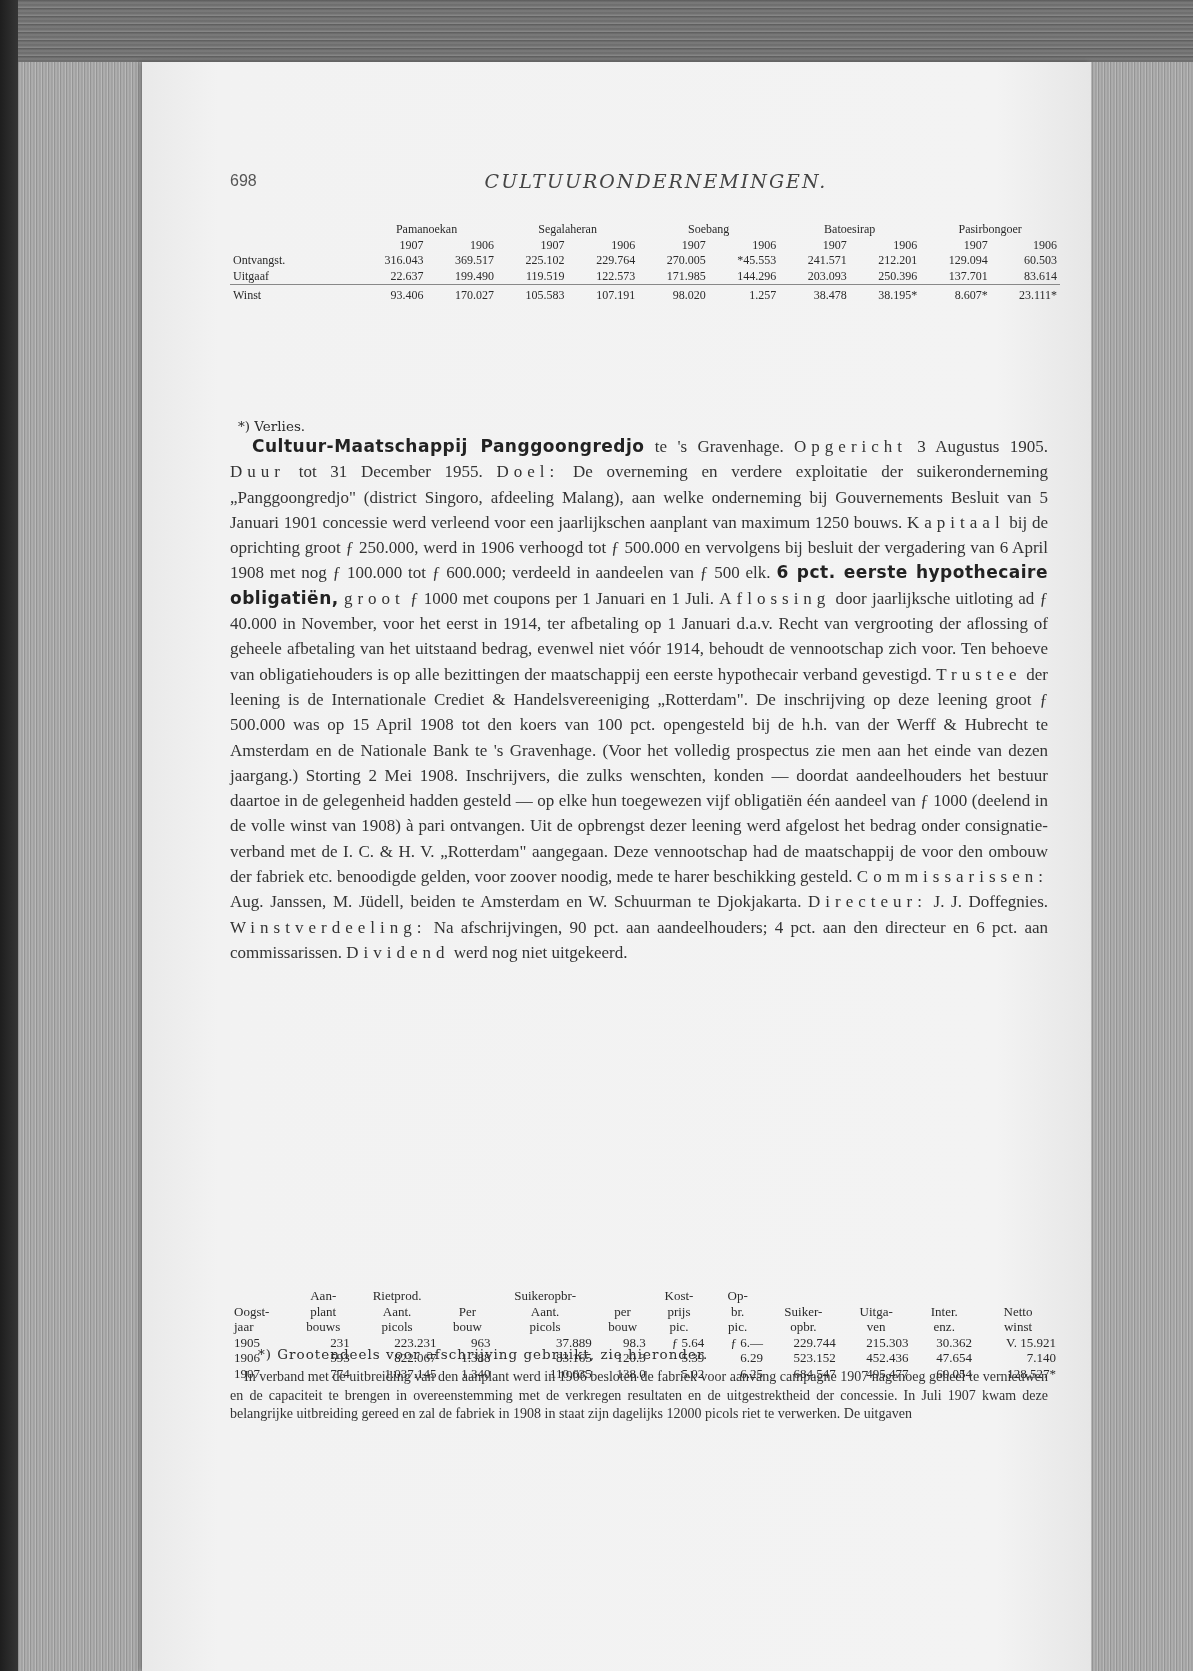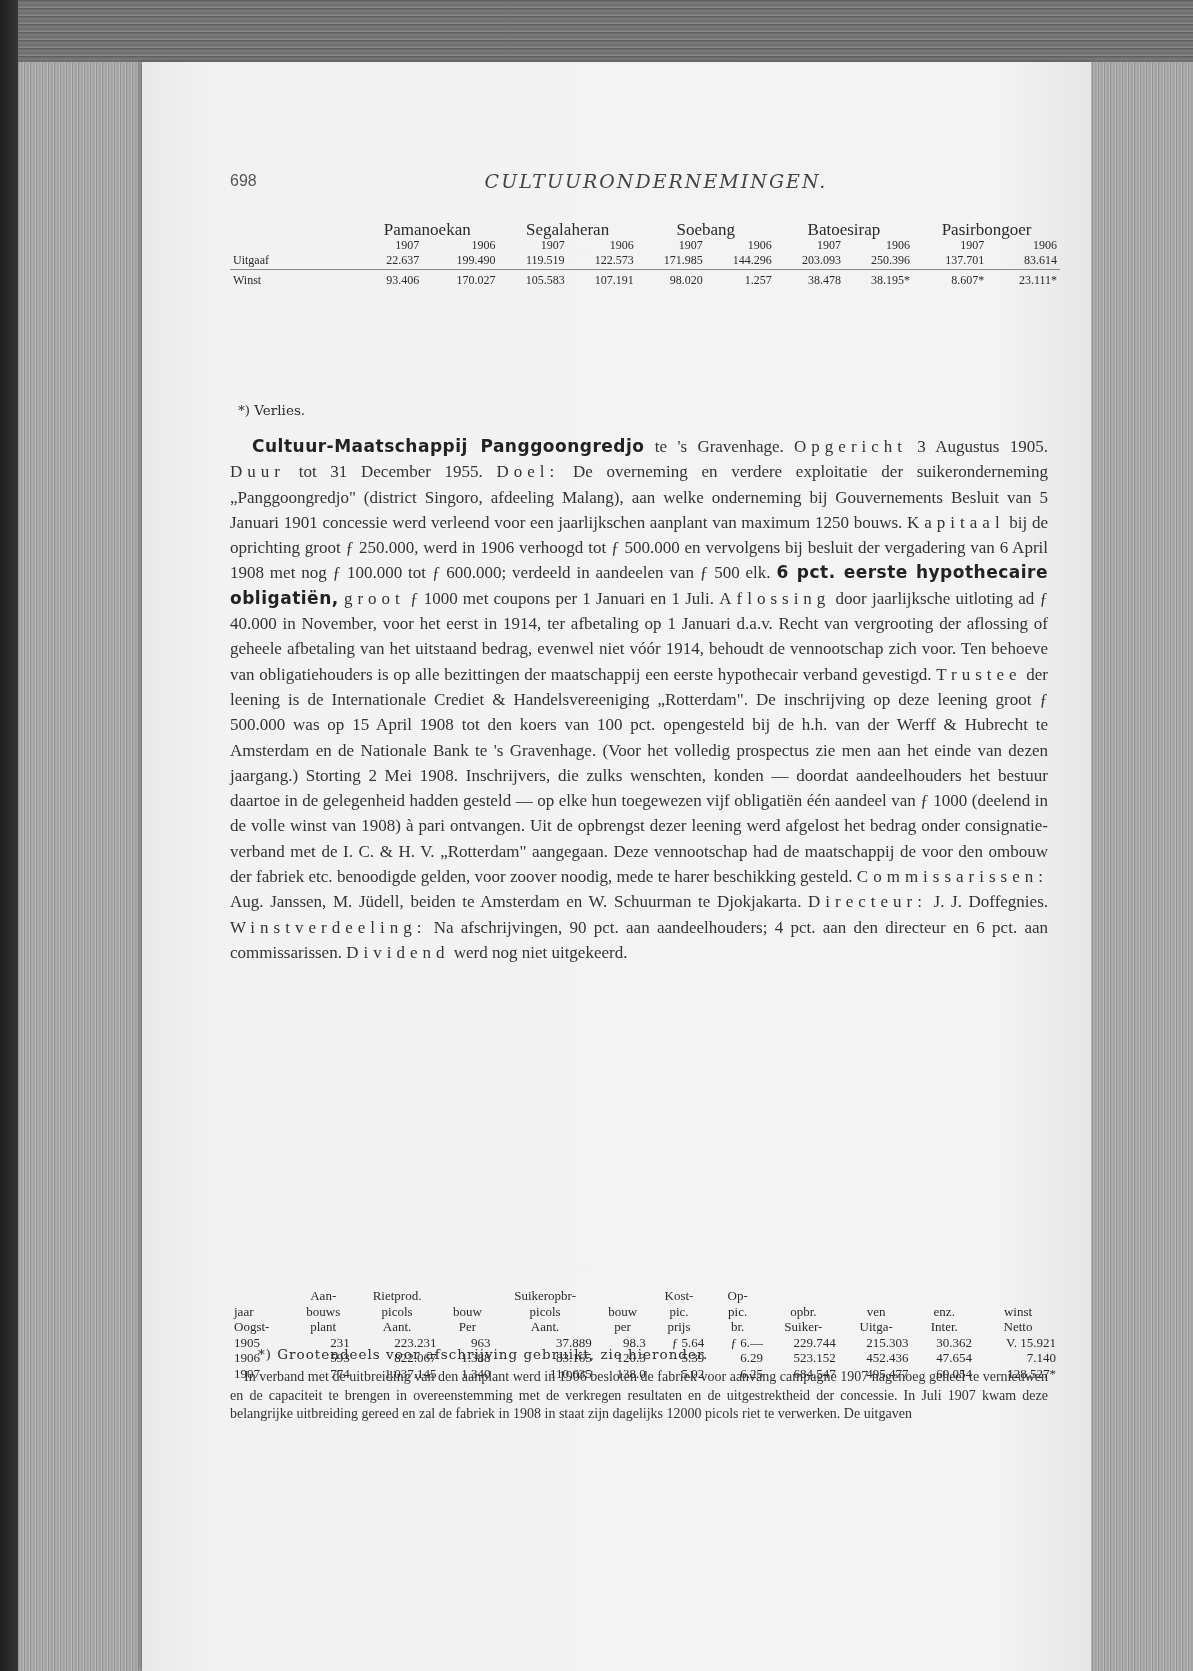--- a/index.html
+++ b/index.html
@@ -41,24 +41,24 @@
     font-style: italic; font-size: 19px; letter-spacing: 2px; color: #444;
   }
   
   table { border-collapse: collapse; }
   .t1 {
     position: absolute; top: 160px; left: 0; width: 830px;
     font-size: 13.5px; font-family: "Liberation Serif", serif;
   }
   .t1 td { padding: 0 3px; text-align: right; line-height: 15.5px; white-space: nowrap; }
   .t1 td.lbl { text-align: left; width: 120px; }
-  .t1 .grp td { text-align: center; font-size: 17px; }
+  .t1 .grp td { text-align: center; font-size: 12px; }
   .t1 .small td { font-size: 12px; }
   .t1 .sum td { border-top: 1px solid #888; padding-top: 3px; }
-  .footnote1 { position: absolute; top: 340px; left: 8px; font-size: 13.5px; }
+  .footnote1 { position: absolute; top: 356px; left: 8px; font-size: 13.5px; }
 
   .body-text {
     position: absolute; top: 372px; left: 0; width: 818px;
     font-size: 17px; line-height: 25.3px; text-align: justify;
     font-family: "Liberation Serif", serif; color: #333;
   }
   .body-text p { margin: 0; text-indent: 22px; }
   .bold-sans { font-family: "DejaVu Sans", sans-serif; font-weight: bold; color: #222; font-size: 17px; letter-spacing: 0.5px; }
   .spaced { letter-spacing: 5px; }
 
@@ -107,20 +107,33 @@
           <td>1907</td>
           <td>1906</td>
           <td>1907</td>
           <td>1906</td>
           <td>1907</td>
           <td>1906</td>
           <td>1907</td>
           <td>1906</td>
           <td>1907</td>
           <td>1906</td>
+        </tr>
+        <tr class="small">
+          <td class="lbl">Ontvangst.</td>
+          <td>316.043</td>
+          <td>369.517</td>
+          <td>225.102</td>
+          <td>229.764</td>
+          <td>270.005</td>
+          <td>*45.553</td>
+          <td>241.571</td>
+          <td>212.201</td>
+          <td>129.094</td>
+          <td>60.503</td>
         </tr>
         <tr class="small">
           <td class="lbl">Uitgaaf</td>
           <td>22.637</td>
           <td>199.490</td>
           <td>119.519</td>
           <td>122.573</td>
           <td>171.985</td>
           <td>144.296</td>
           <td>203.093</td>
@@ -157,49 +170,49 @@
           <td>Rietprod.</td>
           <td></td>
           <td>Suikeropbr-</td>
           <td></td>
           <td>Kost-</td>
           <td>Op-</td>
           <td></td>
           <td></td>
           <td></td>
           <td></td>
+        </tr>
+        <tr class="hdr">
+          <td class="left">Oogst-</td>
+          <td>plant</td>
+          <td>Aant.</td>
+          <td>Per</td>
+          <td>Aant.</td>
+          <td>per</td>
+          <td>prijs</td>
+          <td>br.</td>
+          <td>Suiker-</td>
+          <td>Uitga-</td>
+          <td>Inter.</td>
+          <td>Netto</td>
         </tr>
         <tr class="hdr">
           <td class="left">jaar</td>
           <td>bouws</td>
           <td>picols</td>
           <td>bouw</td>
           <td>picols</td>
           <td>bouw</td>
           <td>pic.</td>
           <td>pic.</td>
           <td>opbr.</td>
           <td>ven</td>
           <td>enz.</td>
           <td>winst</td>
         </tr>
-        <tr class="hdr">
-          <td class="left">Oogst-</td>
-          <td>plant</td>
-          <td>Aant.</td>
-          <td>Per</td>
-          <td>Aant.</td>
-          <td>per</td>
-          <td>prijs</td>
-          <td>br.</td>
-          <td>Suiker-</td>
-          <td>Uitga-</td>
-          <td>Inter.</td>
-          <td>Netto</td>
-        </tr>
         <tr>
           <td class="left">1905</td>
           <td>231</td>
           <td>223.231</td>
           <td>963</td>
           <td>37.889</td>
           <td>98.3</td>
           <td>ƒ 5.64</td>
           <td>ƒ 6.—</td>
           <td>229.744</td>

